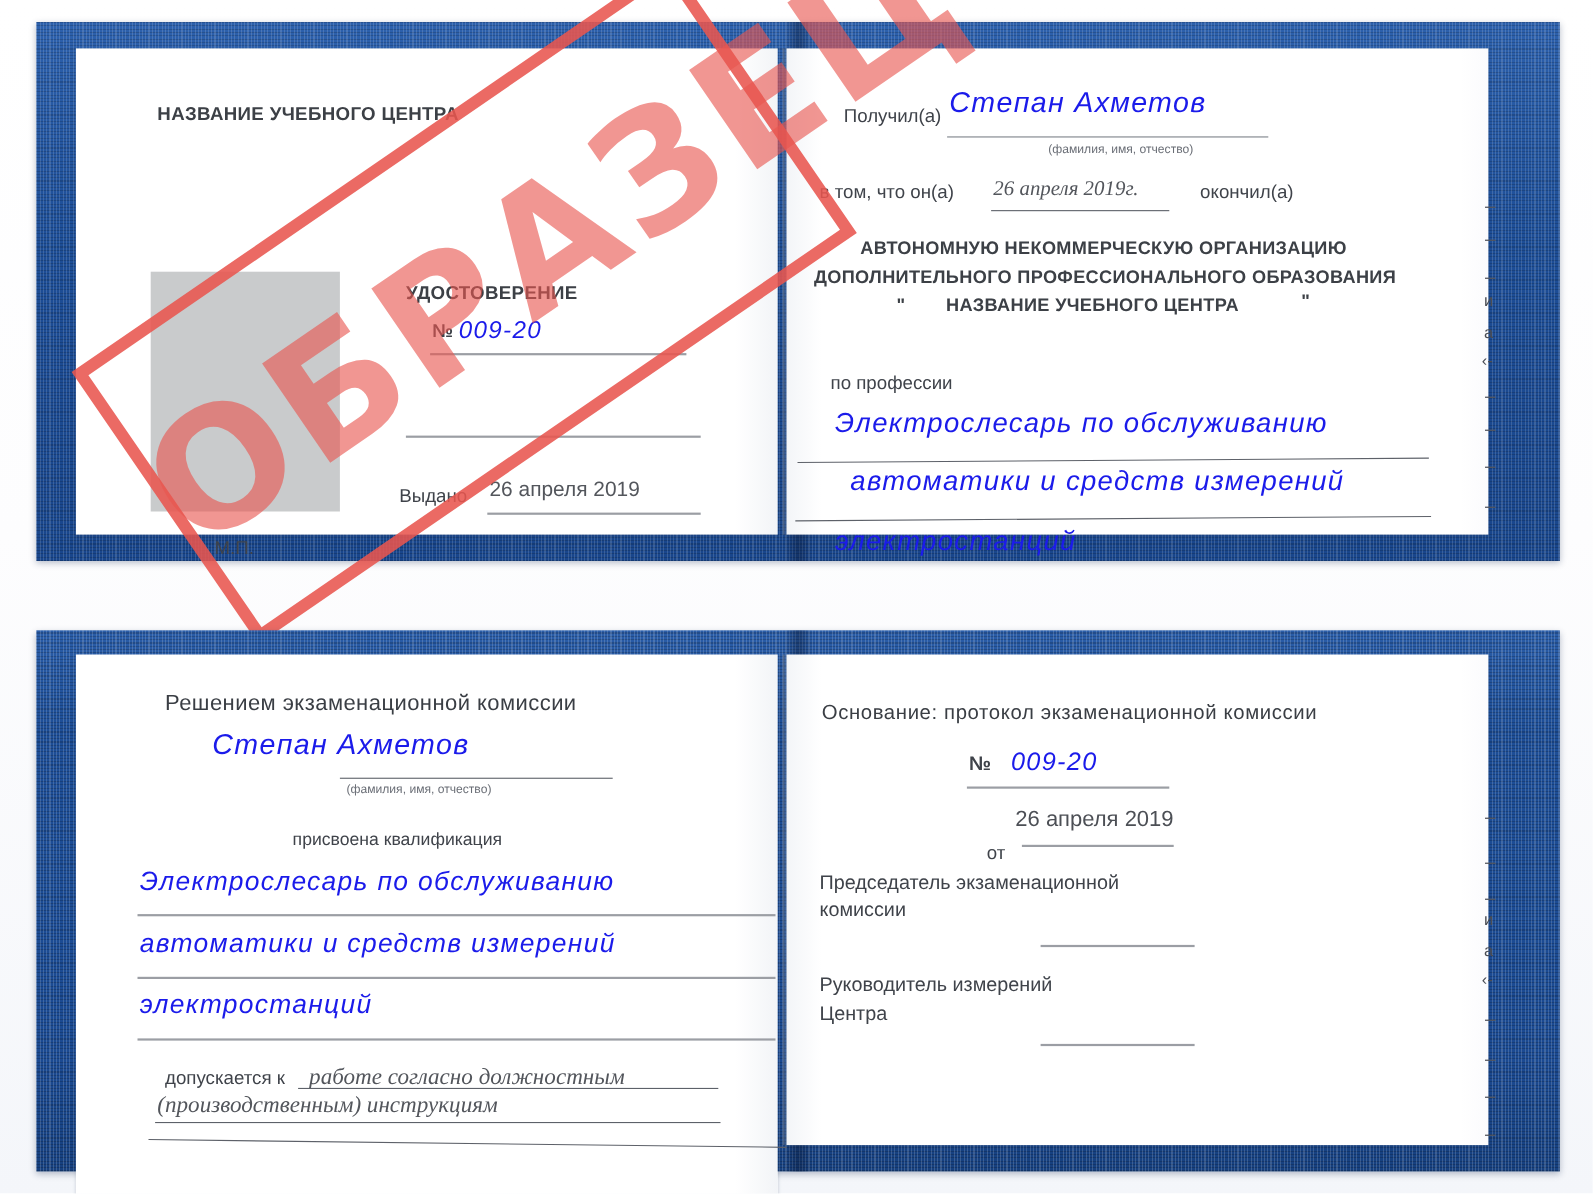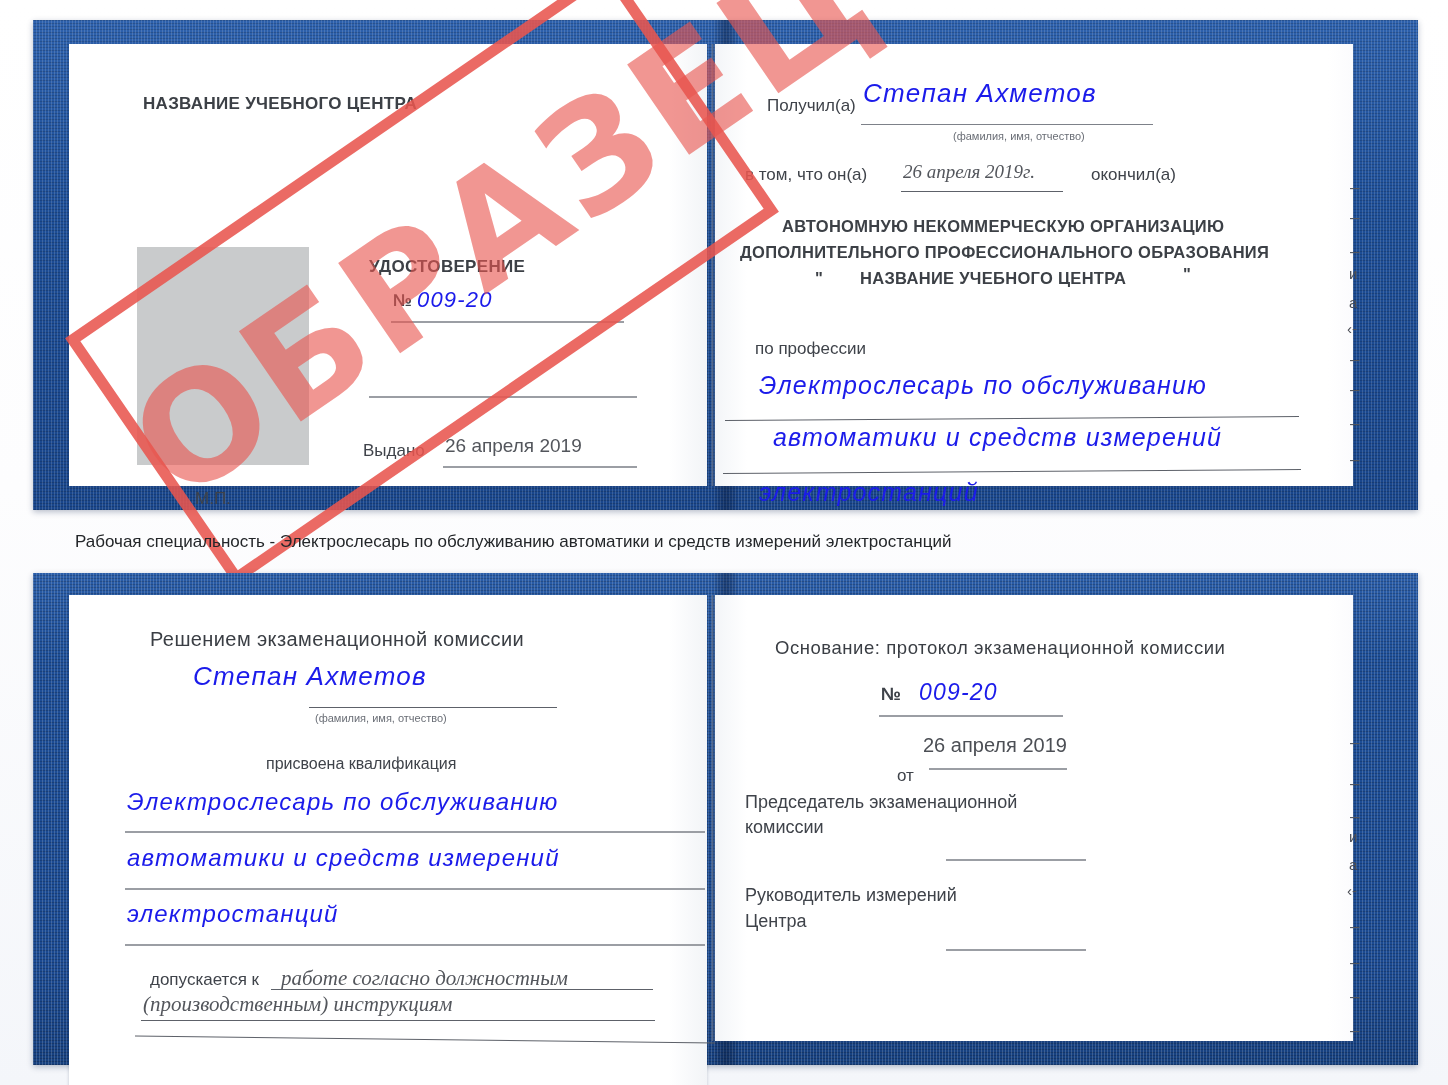--- a/index.html
+++ b/index.html
@@ -171,21 +171,20 @@
       <div class="bleed dash" style="left:1317px;top:394px;">–</div>
       <div class="bleed dash" style="left:1317px;top:430px;">–</div>
     </div>
   </div>
 
   <div class="stamp" style="left:92px;top:125px;width:660px;height:300px;">
     <div class="frame"></div>
     <div class="word">ОБРАЗЕЦ</div>
   </div>
 
-  <div class="caption" style="left:75px;top:531px;">Рабочая специальность - Электрослесарь по обслуживанию автоматики и средств измерений электростанций</div>
 
   <div class="cert" style="left:33px;top:573px;width:1385px;height:492px;">
     <div class="cover"></div>
     <div class="spine-shadow" style="left:680px;"></div>
 
     <div class="leaf left" style="left:36px;top:22px;width:638px;height:552px;">
 
       <div class="t" style="left:81px;top:33px;font-size:20px;color:#3a3e44;letter-spacing:.4px;">Решением экзаменационной комиссии</div>
 
       <div class="t hand" style="left:124px;top:66px;font-size:26px;">Степан Ахметов</div>
@@ -208,21 +207,21 @@
       <div class="t ital" style="left:212px;top:371px;font-size:21px;">работе согласно должностным</div>
       <div class="rule thin dark" style="left:202px;top:394px;width:382px;"></div>
       <div class="rule thin dark" style="left:72px;top:425px;width:514px;"></div>
       <div class="rule thin dark" style="left:66px;top:444px;width:580px;transform:rotate(0.7deg);"></div>
     </div>
 
     <div class="fold" style="left:678px;top:22px;height:446px;"></div>
 
     <div class="leaf right" style="left:682px;top:22px;width:638px;height:446px;">
 
-      <div class="t" style="left:32px;top:42px;font-size:18.5px;color:#3a3e44;letter-spacing:.55px;margin-left:28px;">Основание: протокол экзаменационной комиссии</div>
+      <div class="t" style="left:32px;top:42px;font-size:18.5px;color:#3a3e44;letter-spacing:.55px;">Основание: протокол экзаменационной комиссии</div>
 
       <div class="t" style="left:166px;top:89px;font-size:18px;font-weight:bold;color:#3f434a;">№</div>
       <div class="t hand" style="left:204px;top:84px;font-size:23px;">009-20</div>
       <div class="rule" style="left:164px;top:120px;width:184px;"></div>
 
       <div class="t" style="left:182px;top:147px;font-size:17px;color:#3f434a;margin-top:24px;">от</div>
       <div class="t" style="left:208px;top:139px;font-size:20px;color:#4c4f55;">26 апреля 2019</div>
       <div class="rule" style="left:214px;top:173px;width:138px;"></div>
 
       <div class="t" style="left:30px;top:197px;font-size:18px;color:#3f434a;">Председатель экзаменационной</div>

